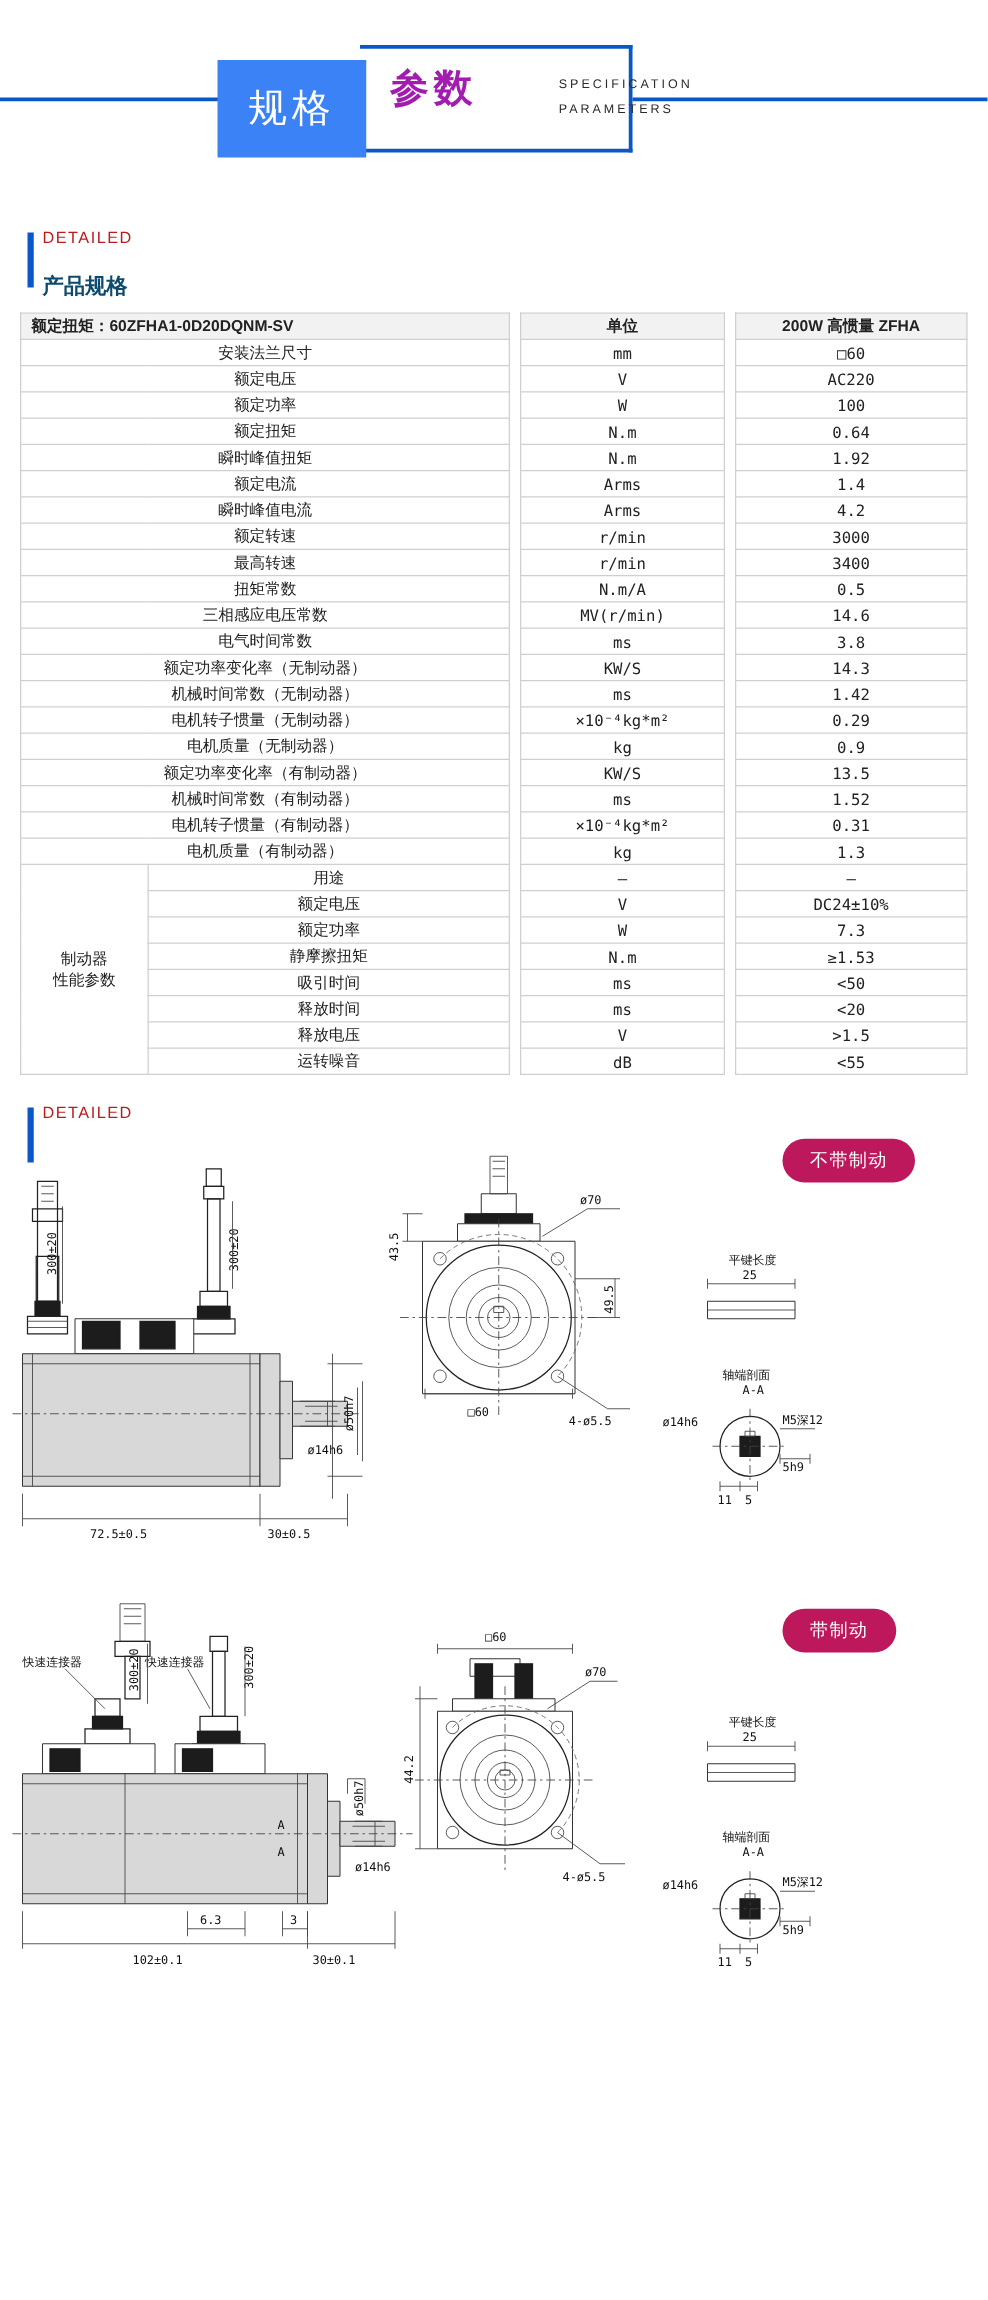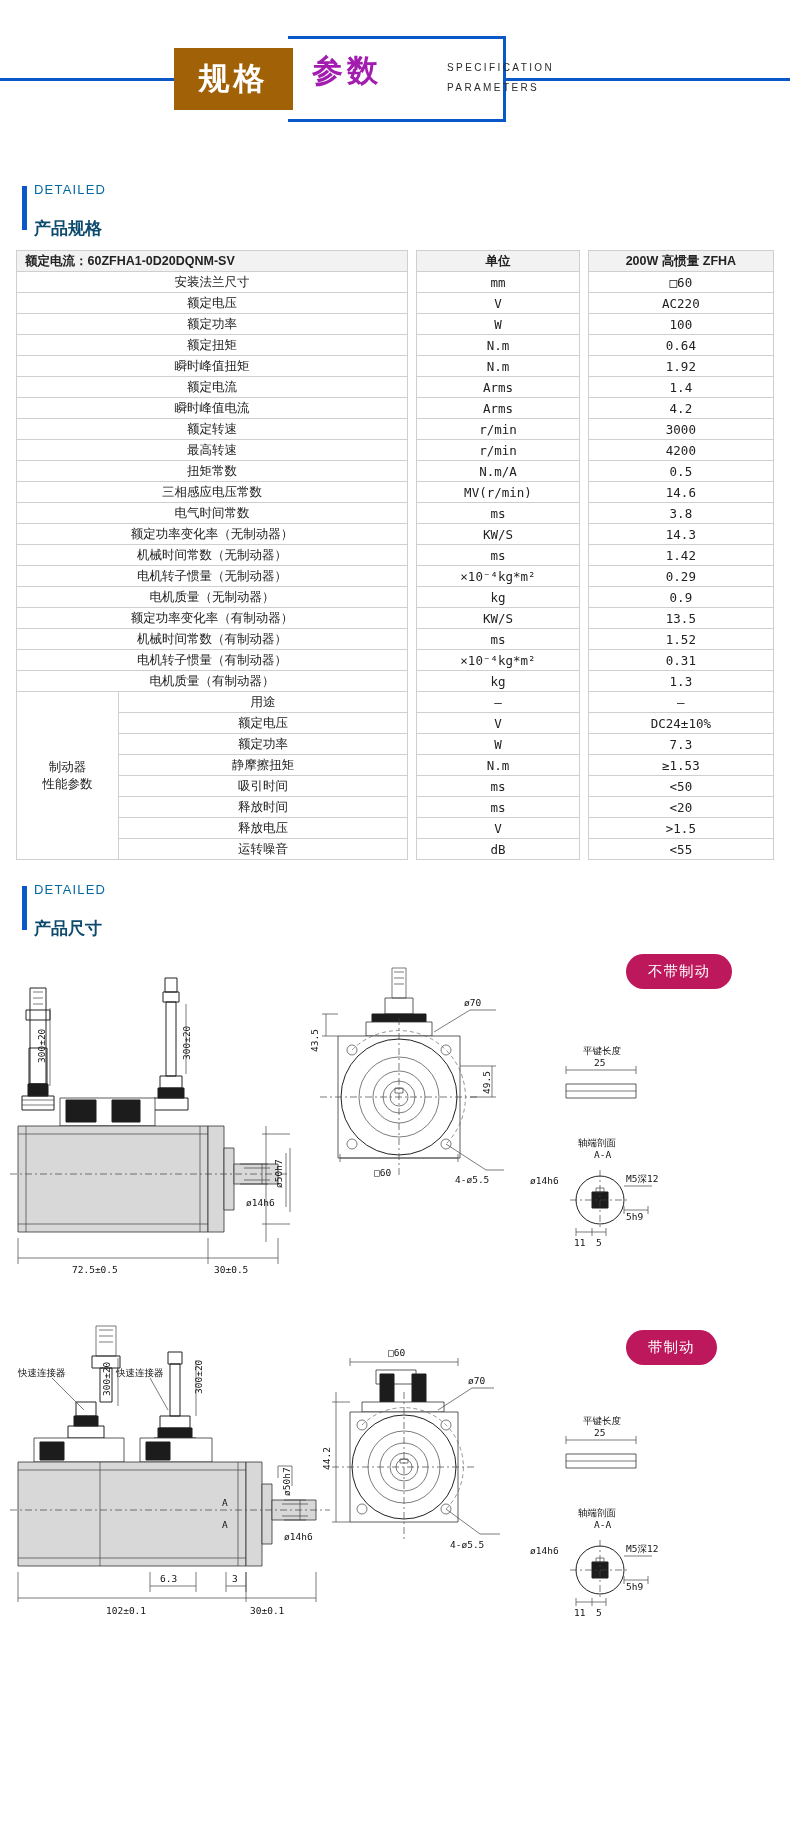--- a/index.html
+++ b/index.html
@@ -21,42 +21,42 @@
   }
   .banner-box {
     position: absolute; left: 288px; top: 36px;
     width: 218px; height: 86px;
     border: 3px solid #0a58c8;
     border-left: none;
     background: #ffffff;
   }
   .banner-blue {
     position: absolute; left: 174px; top: 48px;
-    width: 119px; height: 62px;
-    background: #a16207;
+    width: 119px; height: 78px;
+    background: #3b82f6;
     color: #fff;
     display: flex; align-items: center; justify-content: center;
-    font-size: 31px; letter-spacing: 4px; font-weight: bold;
+    font-size: 31px; letter-spacing: 4px; font-weight: normal;
   }
   .banner-cn2 {
     position: absolute; left: 312px; top: 50px;
     font-size: 31px; letter-spacing: 4px; font-weight: bold; color: #a21caf;
   }
   .banner-en {
     position: absolute; left: 447px; top: 58px;
     font-size: 10px; letter-spacing: 2.4px; color: #2a2a2a; line-height: 20px;
   }
 
   
   .sec-head { margin: 22px 0 8px 22px; position: relative; padding-left: 12px; }
   .sec-head .bar {
     position: absolute; left: 0; top: 4px; width: 5px; height: 44px;
     background: #0a58c8;
   }
-  .sec-head .en { font-size: 13px; color: #0369a1; letter-spacing: 1.2px; }
+  .sec-head .en { font-size: 13px; color: #b91c1c; letter-spacing: 1.2px; }
   .sec-head .cn { font-size: 17px; font-weight: bold; color: #0c4a6e; margin-top: 20px; }
 
   
   .spec-wrap { margin: 10px 16px 0 16px; }
   table.spec { width: 758px; border-collapse: collapse; table-layout: fixed; }
   table.spec col.c1 { width: 88px; }
   table.spec col.c2 { width: 250px; }
   table.spec col.c3 { width: 8px; }
   table.spec col.c4 { width: 140px; }
   table.spec col.c5 { width: 8px; }
@@ -134,21 +134,21 @@
       <colgroup>
         <col class="c1">
           <col class="c2">
           <col class="c3">
           <col class="c4">
           <col class="c5">
           <col class="c6">
       </colgroup>
       <thead>
         <tr>
-          <th class="head modelhead" colspan="2">额定电流：60ZFHA1-0D20DQNM-SV</th>
+          <th class="head modelhead" colspan="2">额定扭矩：60ZFHA1-0D20DQNM-SV</th>
           <th class="spacer"></th>
           <th class="head">单位</th>
           <th class="spacer"></th>
           <th class="head">200W 高惯量 ZFHA</th>
         </tr>
       </thead>
       <tbody>
         <tr>
             <td class="label" colspan="2">安装法兰尺寸</td>
             <td class="spacer"></td>
@@ -203,21 +203,21 @@
             <td class="spacer"></td>
             <td class="mono">r/min</td>
             <td class="spacer"></td>
             <td class="mono">3000</td>
           </tr>
         <tr>
             <td class="label" colspan="2">最高转速</td>
             <td class="spacer"></td>
             <td class="mono">r/min</td>
             <td class="spacer"></td>
-            <td class="mono">4200</td>
+            <td class="mono">3400</td>
           </tr>
         <tr>
             <td class="label" colspan="2">扭矩常数</td>
             <td class="spacer"></td>
             <td class="mono">N.m/A</td>
             <td class="spacer"></td>
             <td class="mono">0.5</td>
           </tr>
         <tr>
             <td class="label" colspan="2">三相感应电压常数</td>
@@ -350,21 +350,20 @@
             <td class="spacer"></td>
             <td class="mono">&lt;55</td>
           </tr>
       </tbody>
     </table>
   </div>
 
   <div class="sec-head">
     <div class="bar"></div>
     <div class="en">DETAILED</div>
-    <div class="cn">产品尺寸</div>
   </div>
 
   <div class="draw-area">
 
     <div class="pill" style="left:626px; top:6px;">不带制动</div>
     <div class="pill" style="left:626px; top:382px;">带制动</div>
 
     <svg width="790" height="370" viewBox="0 0 790 370">
 
       <g>

